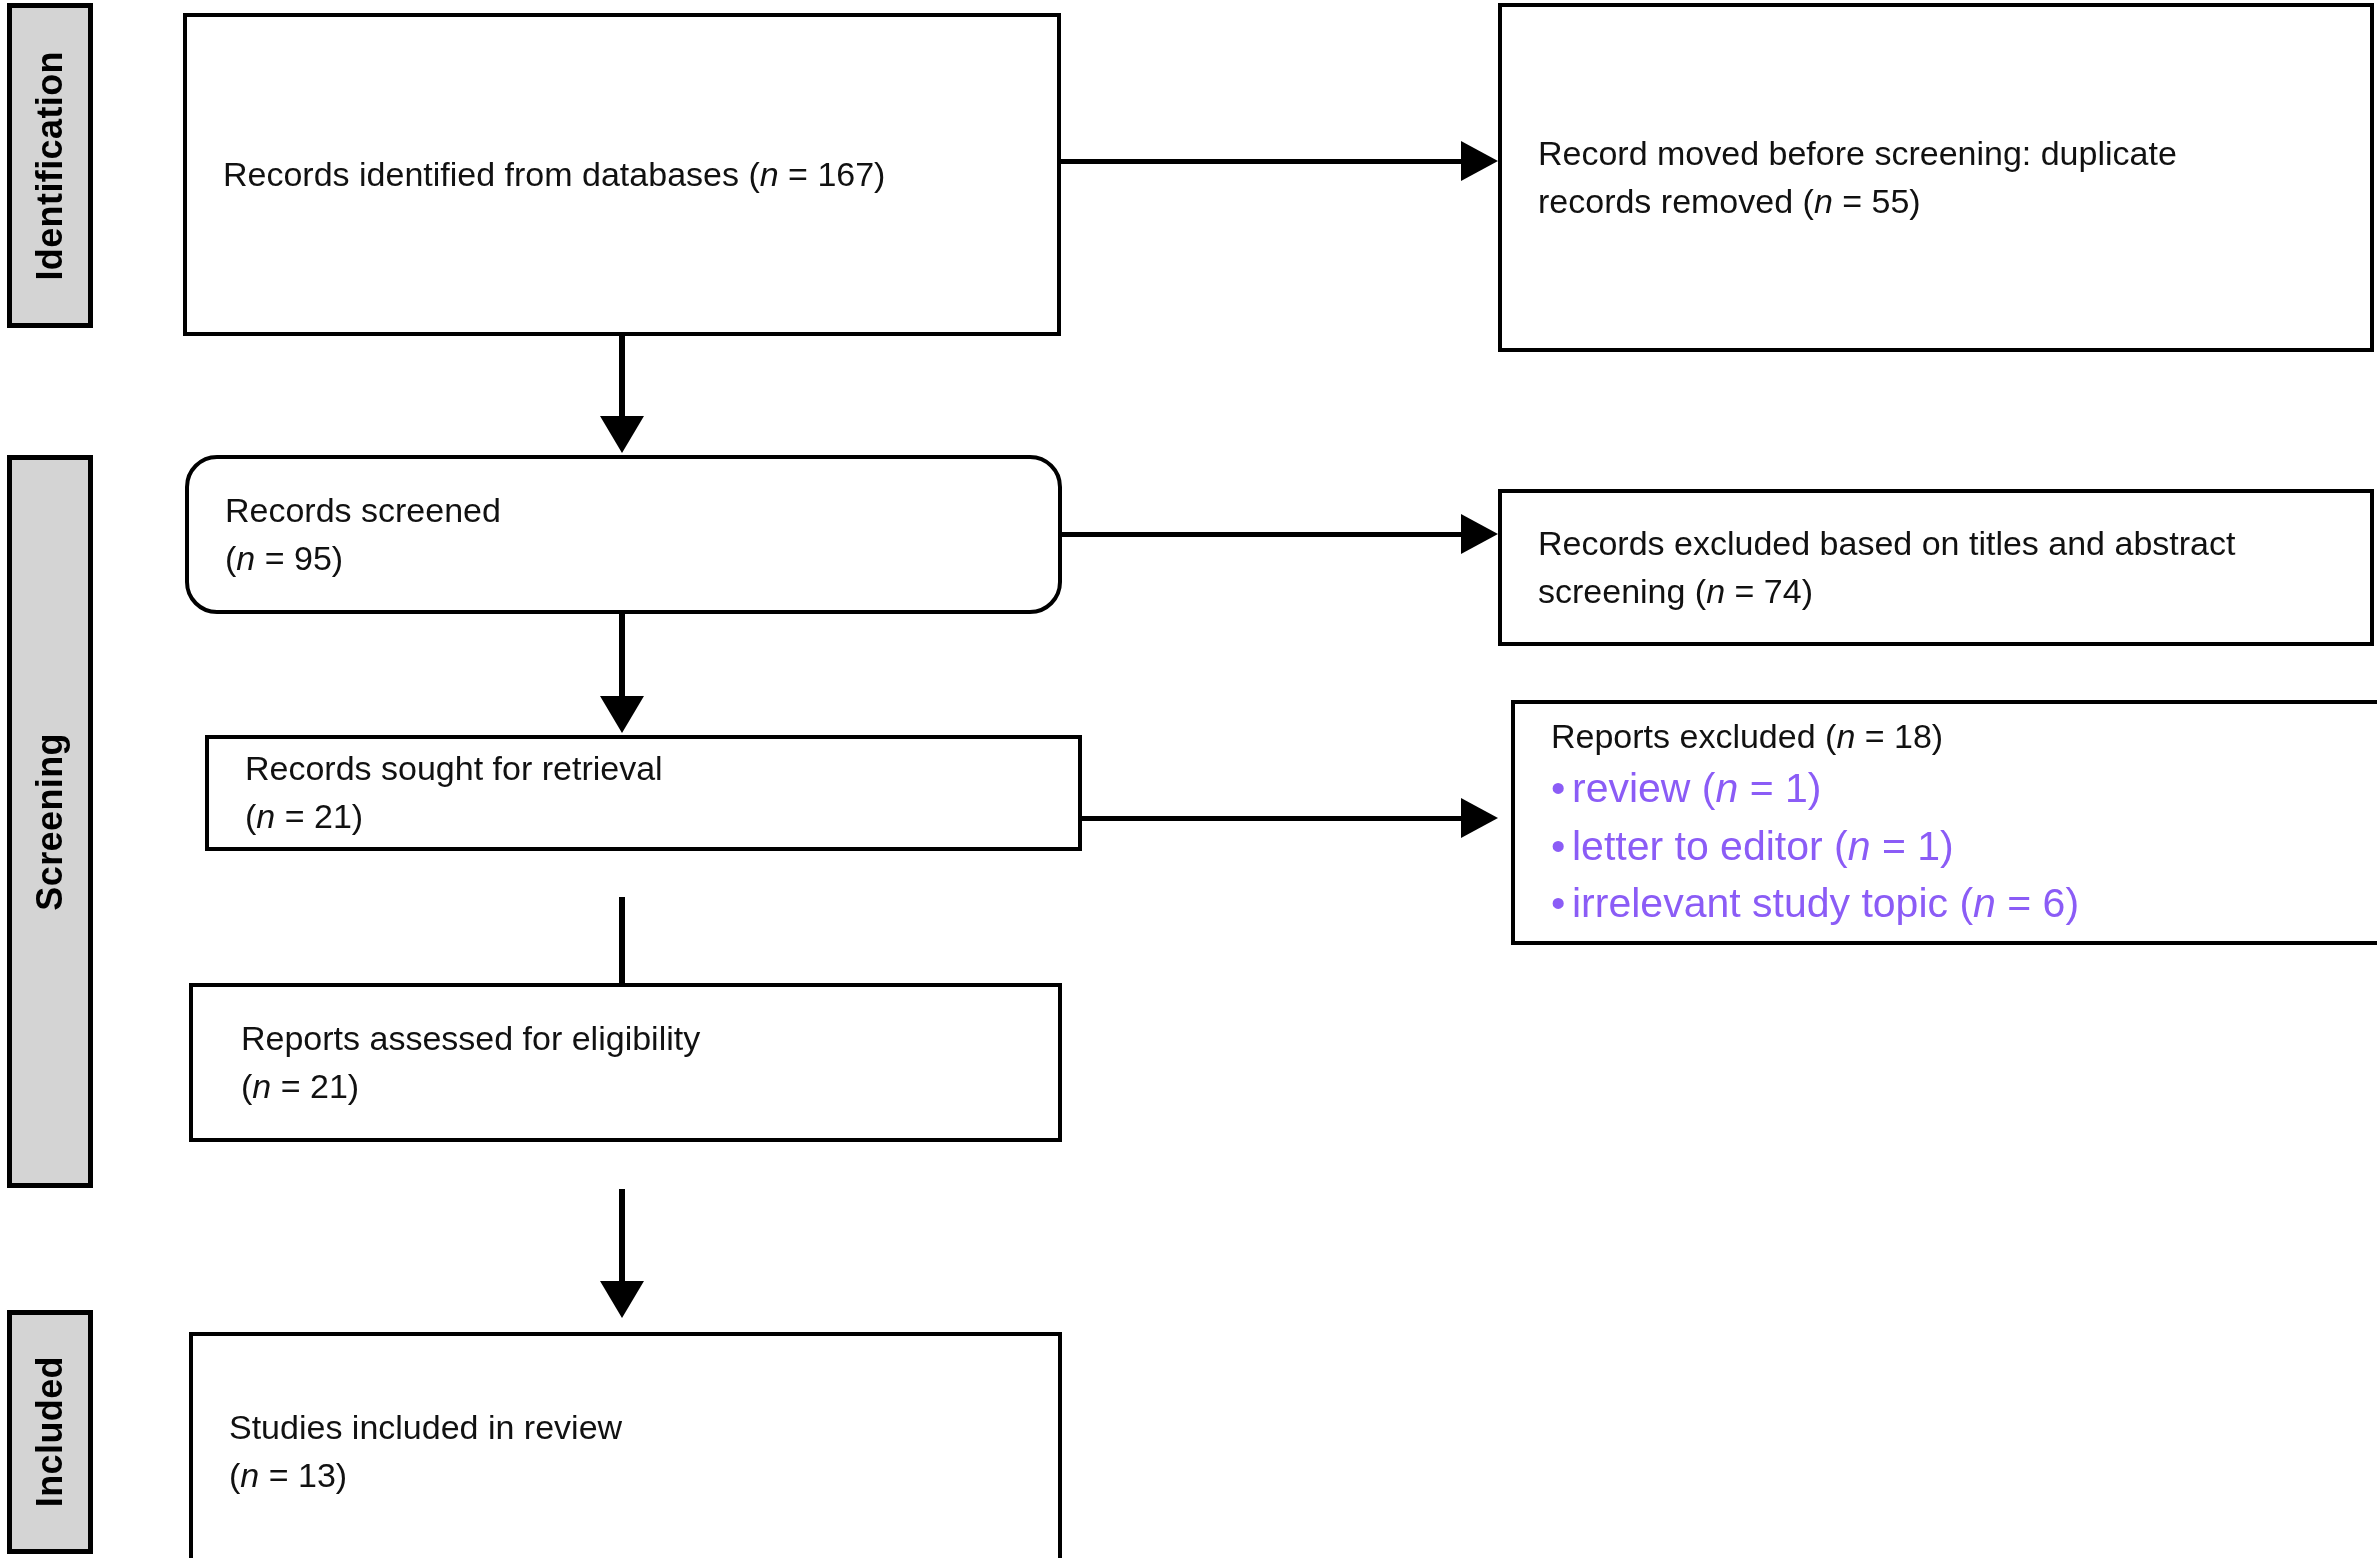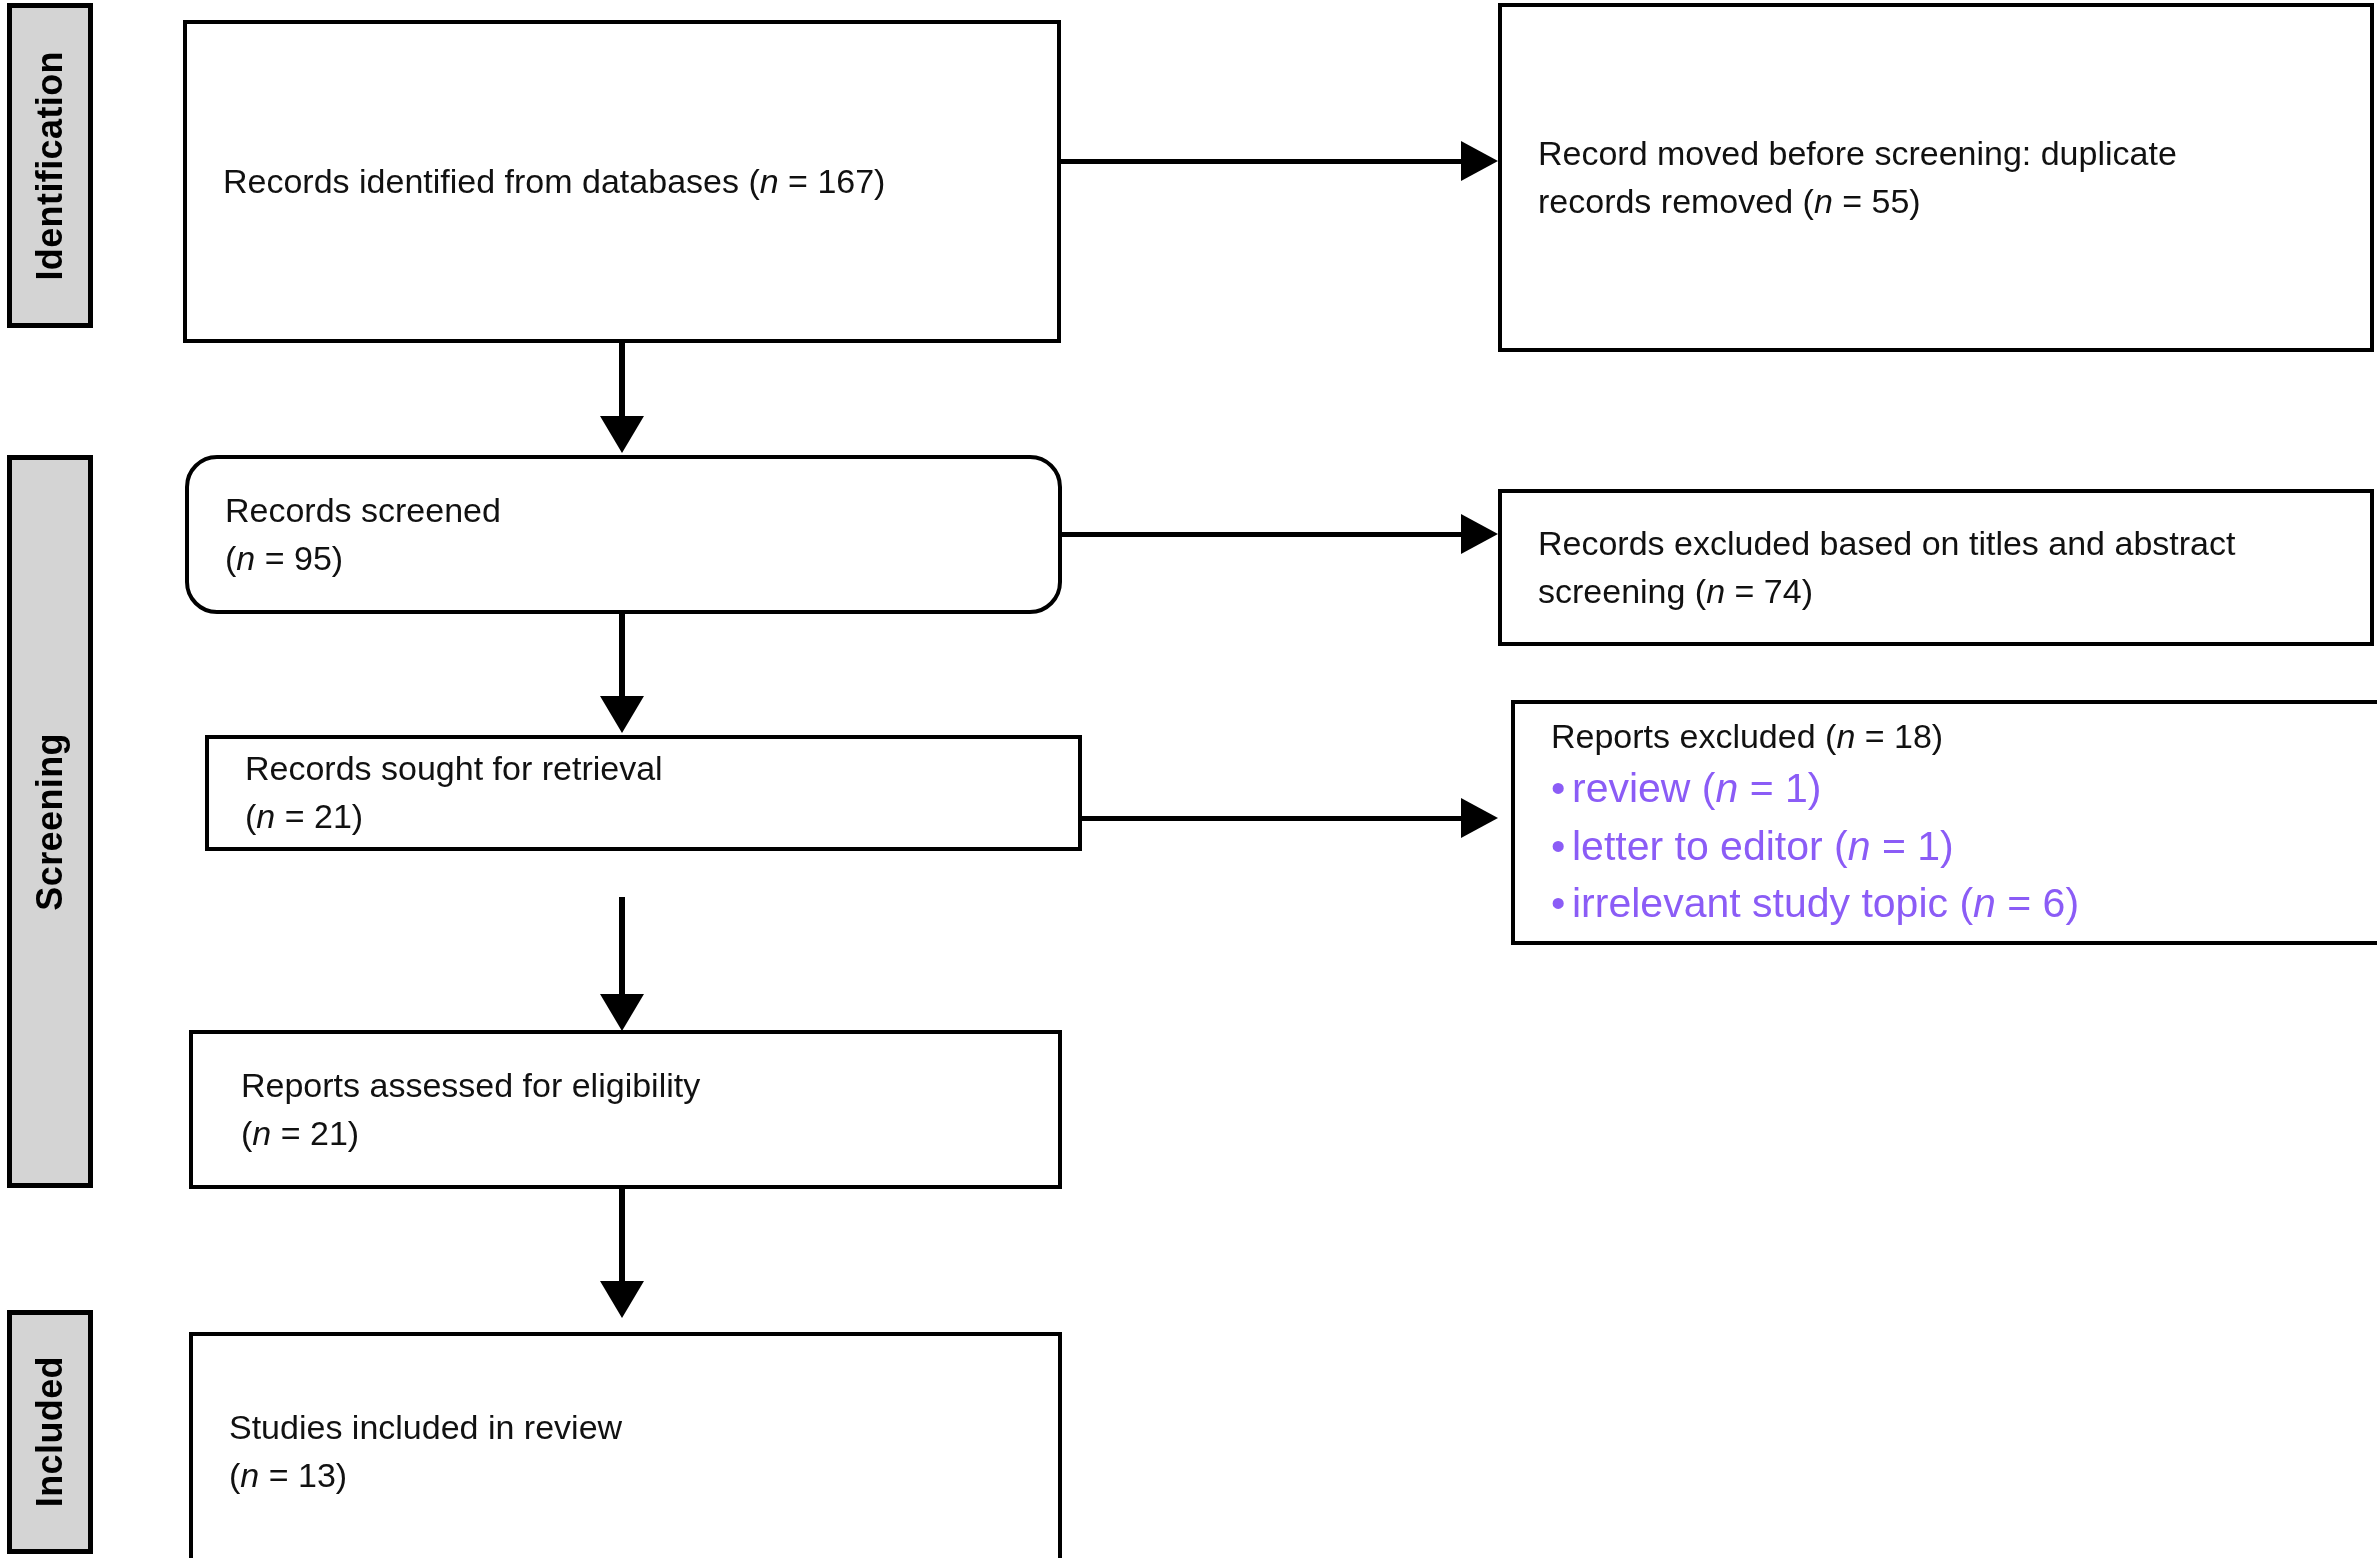--- a/index.html
+++ b/index.html
@@ -129,35 +129,35 @@
 
   <div class="h-line" style="left:1059px; top:159px; width:406px;"></div>
   <div class="arrow-right" style="left:1461px; top:141px;"></div>
 
   <div class="h-line" style="left:1059px; top:532px; width:406px;"></div>
   <div class="arrow-right" style="left:1461px; top:514px;"></div>
 
   <div class="h-line" style="left:1059px; top:816px; width:406px;"></div>
   <div class="arrow-right" style="left:1461px; top:798px;"></div>
 
-  <div class="flow-box" style="left:183px; top:20px; width:878px; height:323px;">
+  <div class="flow-box" style="left:183px; top:13px; width:878px; height:323px;">
     <div class="line"><span>Records identified from databases (</span><em class="n">n</em><span> = 167)</span></div>
   </div>
 
   <div class="flow-box" style="left:185px; top:455px; width:877px; height:159px;border-radius:32px;">
     <div class="line">Records screened</div>
     <div class="line"><span>(</span><em class="n">n</em><span> = 95)</span></div>
   </div>
 
   <div class="flow-box" style="left:185px; top:735px; width:877px; height:116px;margin-left:20px;">
     <div class="line">Records sought for retrieval</div>
     <div class="line"><span>(</span><em class="n">n</em><span> = 21)</span></div>
   </div>
 
-  <div class="flow-box" style="left:189px; top:1030px; width:873px; height:159px;padding-left:48px;">
+  <div class="flow-box" style="left:189px; top:983px; width:873px; height:159px;padding-left:48px;">
     <div class="line">Reports assessed for eligibility</div>
     <div class="line"><span>(</span><em class="n">n</em><span> = 21)</span></div>
   </div>
 
   <div class="flow-box" style="left:189px; top:1318px; width:873px; height:240px;margin-top:14px;">
     <div class="line">Studies included in review</div>
     <div class="line"><span>(</span><em class="n">n</em><span> = 13)</span></div>
   </div>
 
   <div class="flow-box" style="left:1498px; top:3.2px; width:876px; height:349px;">

